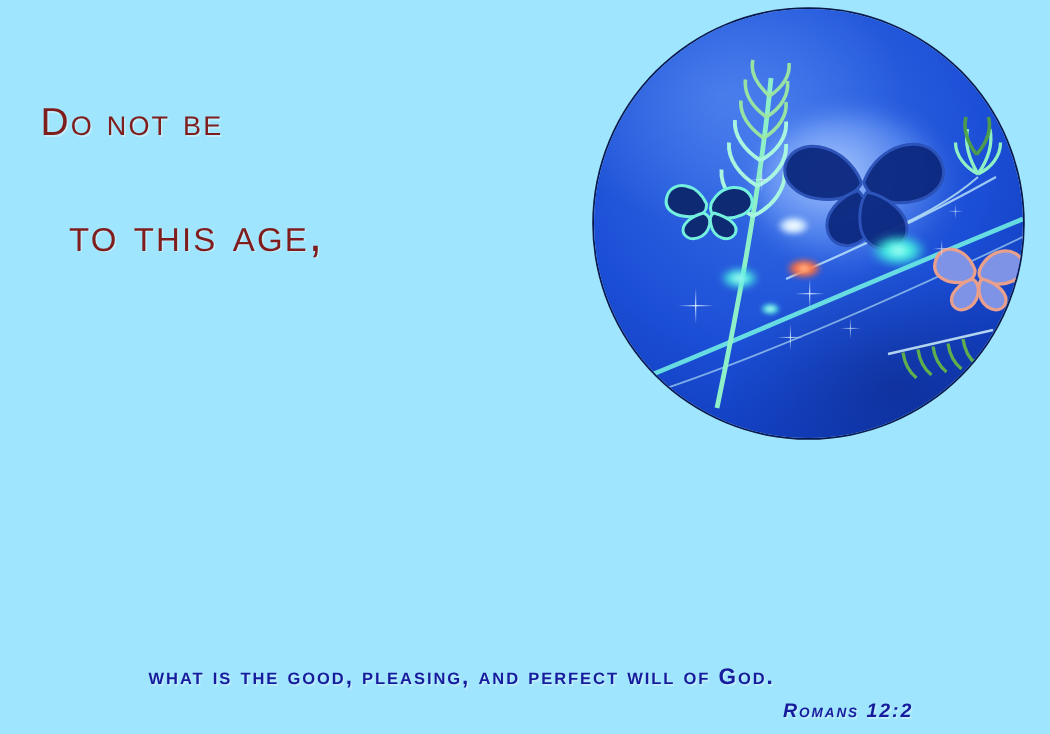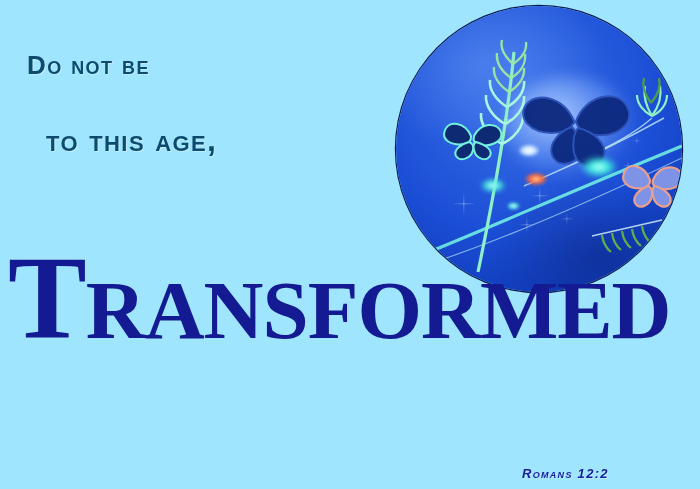--- a/index.html
+++ b/index.html
@@ -43,27 +43,28 @@
   }
   .sparkle::before{left:50%;top:0;width:1.3px;height:100%;transform:translateX(-50%);
     -webkit-mask-image:linear-gradient(to bottom,transparent,#fff 50%,transparent);
             mask-image:linear-gradient(to bottom,transparent,#fff 50%,transparent);}
   .sparkle::after{top:50%;left:0;height:1.3px;width:100%;transform:translateY(-50%);
     -webkit-mask-image:linear-gradient(to right,transparent,#fff 50%,transparent);
             mask-image:linear-gradient(to right,transparent,#fff 50%,transparent);}
 
   
   .smallcaps-sans{
-    color:#0c4a6e;
+    color:#7f1d1d;
     font-family:"Liberation Sans",sans-serif;
-    font-weight:bold;
+    font-weight:normal;
     font-variant:small-caps;
     letter-spacing:1.4px;
     text-shadow:1px 1px 0 rgba(255,255,255,.35);
     white-space:nowrap;
+    margin-top:16px;
   }
   #l1{position:absolute;left:27px;top:50px;font-size:26px;}
   #l2{position:absolute;left:27px;top:86px;font-size:26px;}
   #l3{position:absolute;left:46px;top:122px;font-size:32px;}
   #l4{position:absolute;left:137px;top:156px;font-size:38px;letter-spacing:2px;font-variant:normal;}
 
   .serif-word{
     color:#141a92;
     font-family:"Liberation Serif",serif;
     font-weight:bold;
@@ -190,17 +191,17 @@
     <div class="sparkle" style="left:134px;top:180px;width:20px;height:20px;opacity:.9;"></div>
     <div class="sparkle" style="left:122px;top:210px;width:18px;height:18px;opacity:.85;"></div>
     <div class="sparkle" style="left:164px;top:206px;width:14px;height:14px;opacity:.7;"></div>
     <div class="sparkle" style="left:226px;top:154px;width:12px;height:12px;opacity:.7;"></div>
     <div class="sparkle" style="left:236px;top:130px;width:10px;height:10px;opacity:.6;"></div>
   </div>
 
   <div id="l1" class="smallcaps-sans">Do not be</div>
   <div id="l3" class="smallcaps-sans">to this age,</div>
 
-  <div id="transformed" class="serif-word">Transformed</div>
-
+
+  <div id="f2" class="footer-line">what is the good, pleasing, and perfect will of God.</div>
   <div id="ref" class="footer-line">Romans 12:2</div>
 
 </div>
 
 </body></html>

